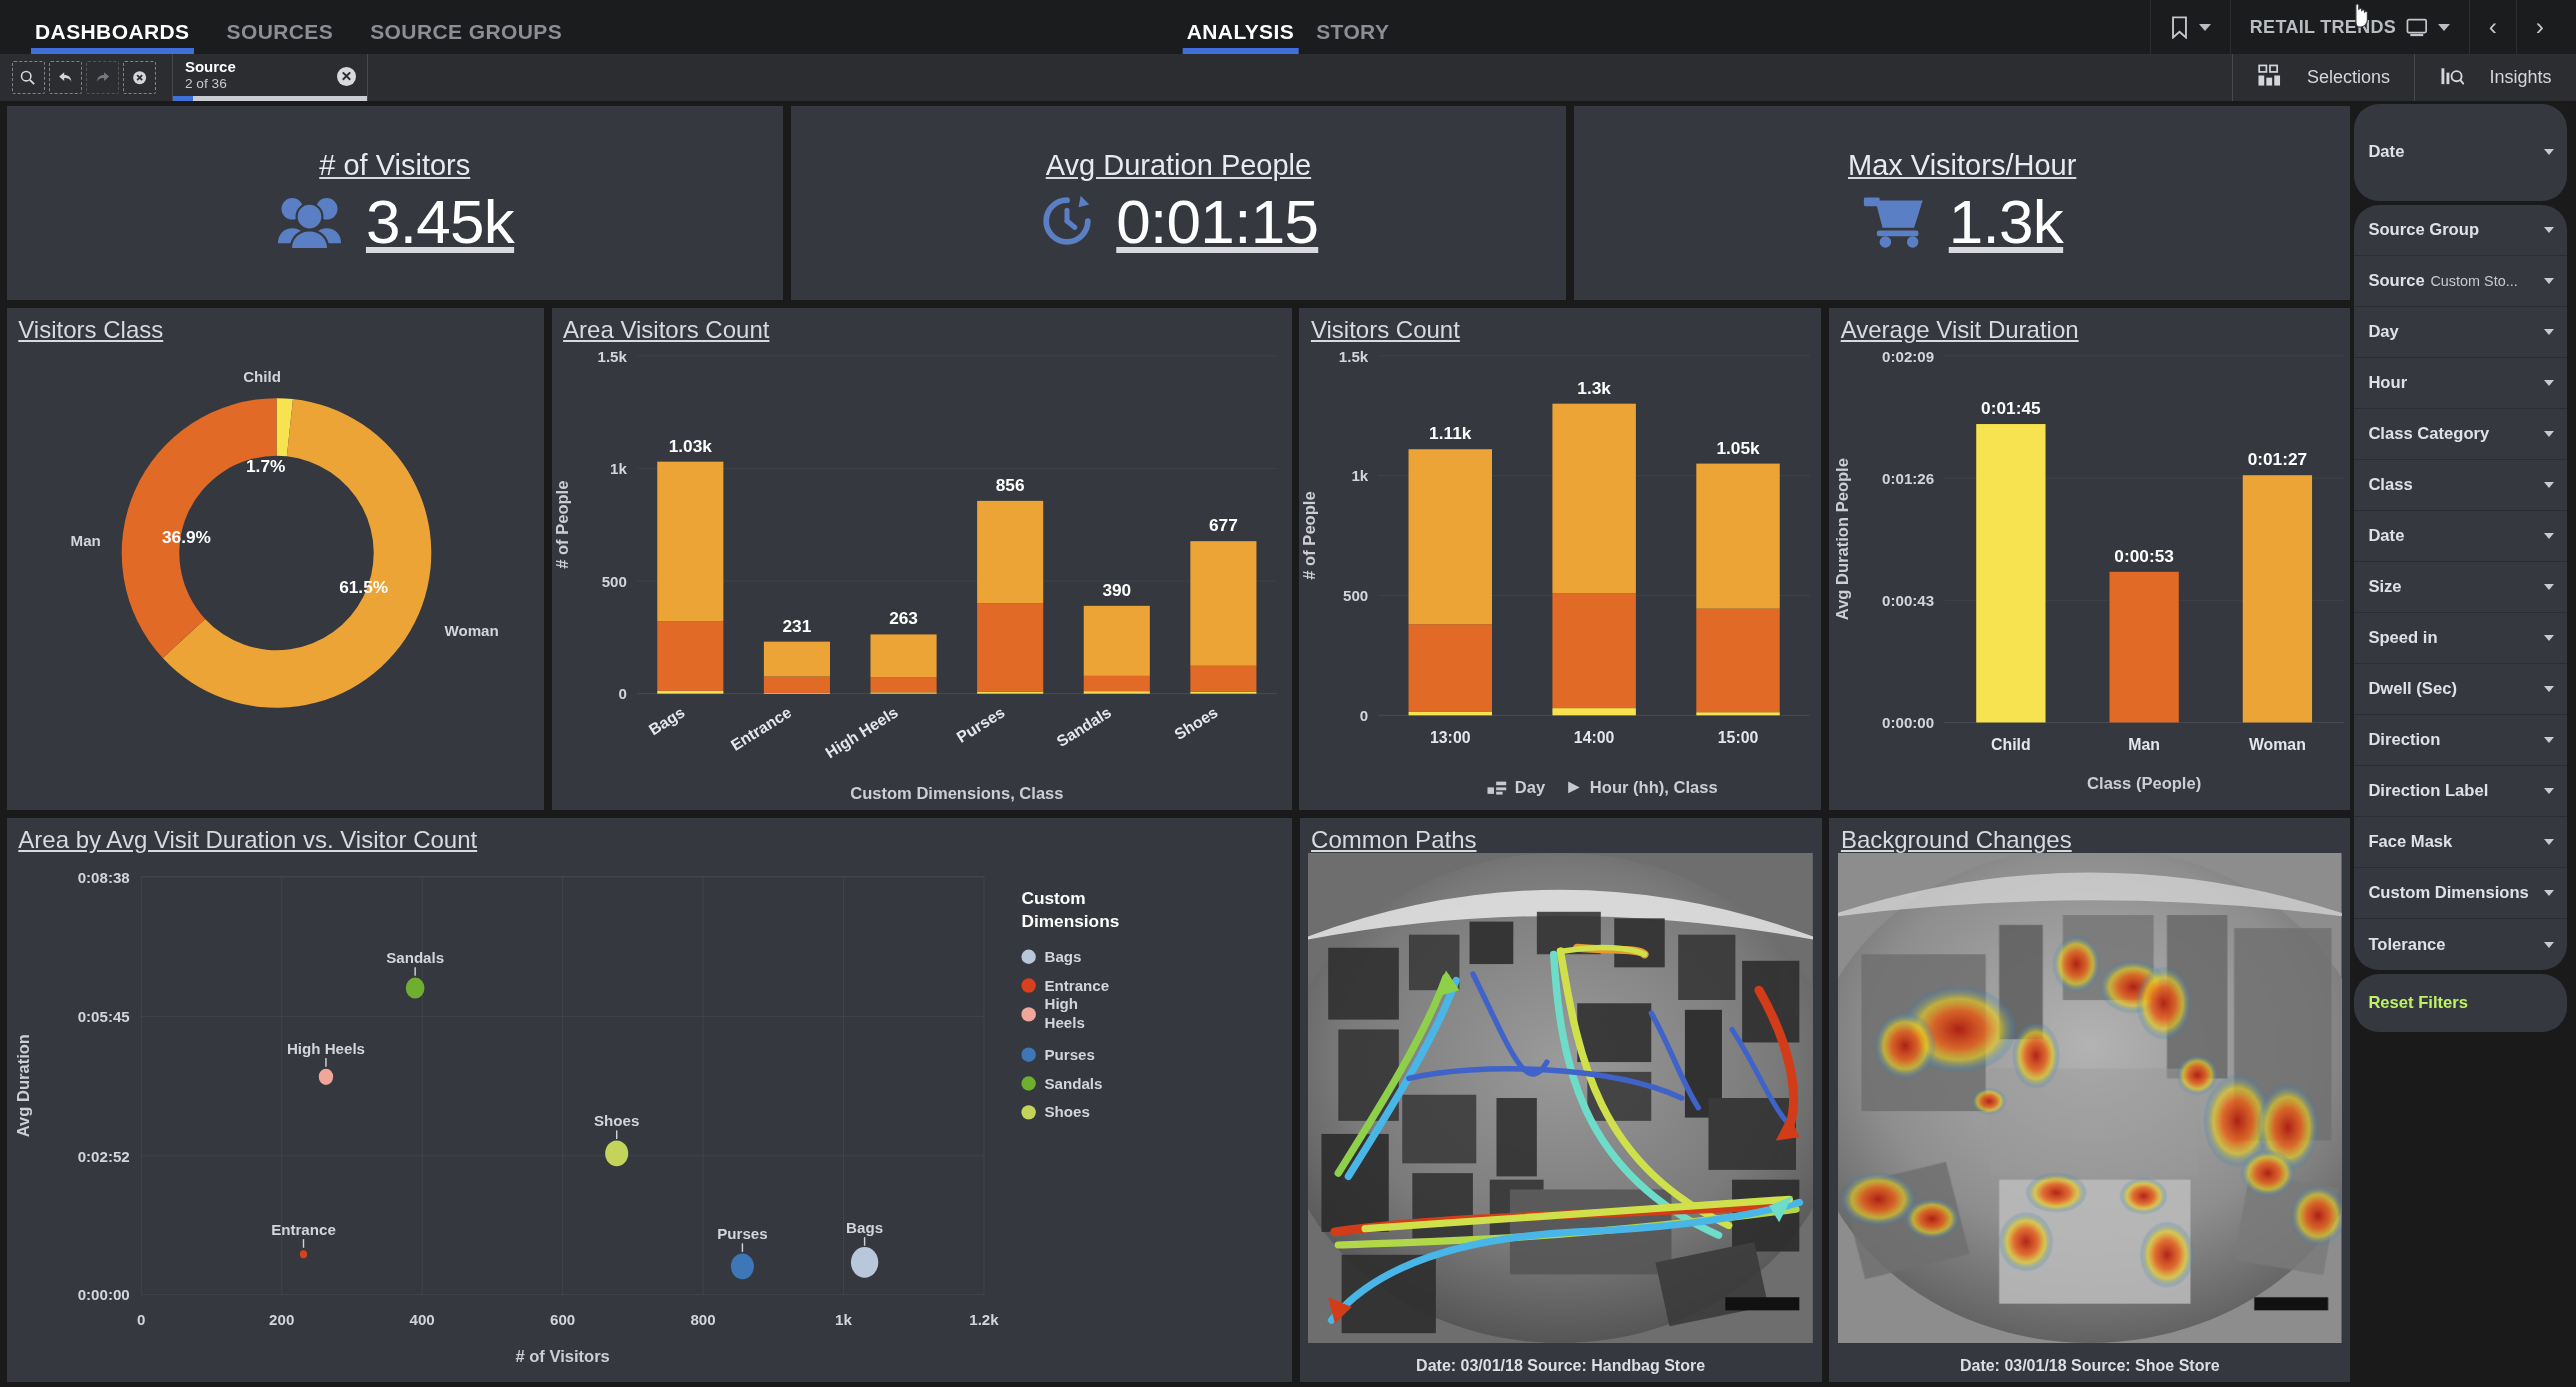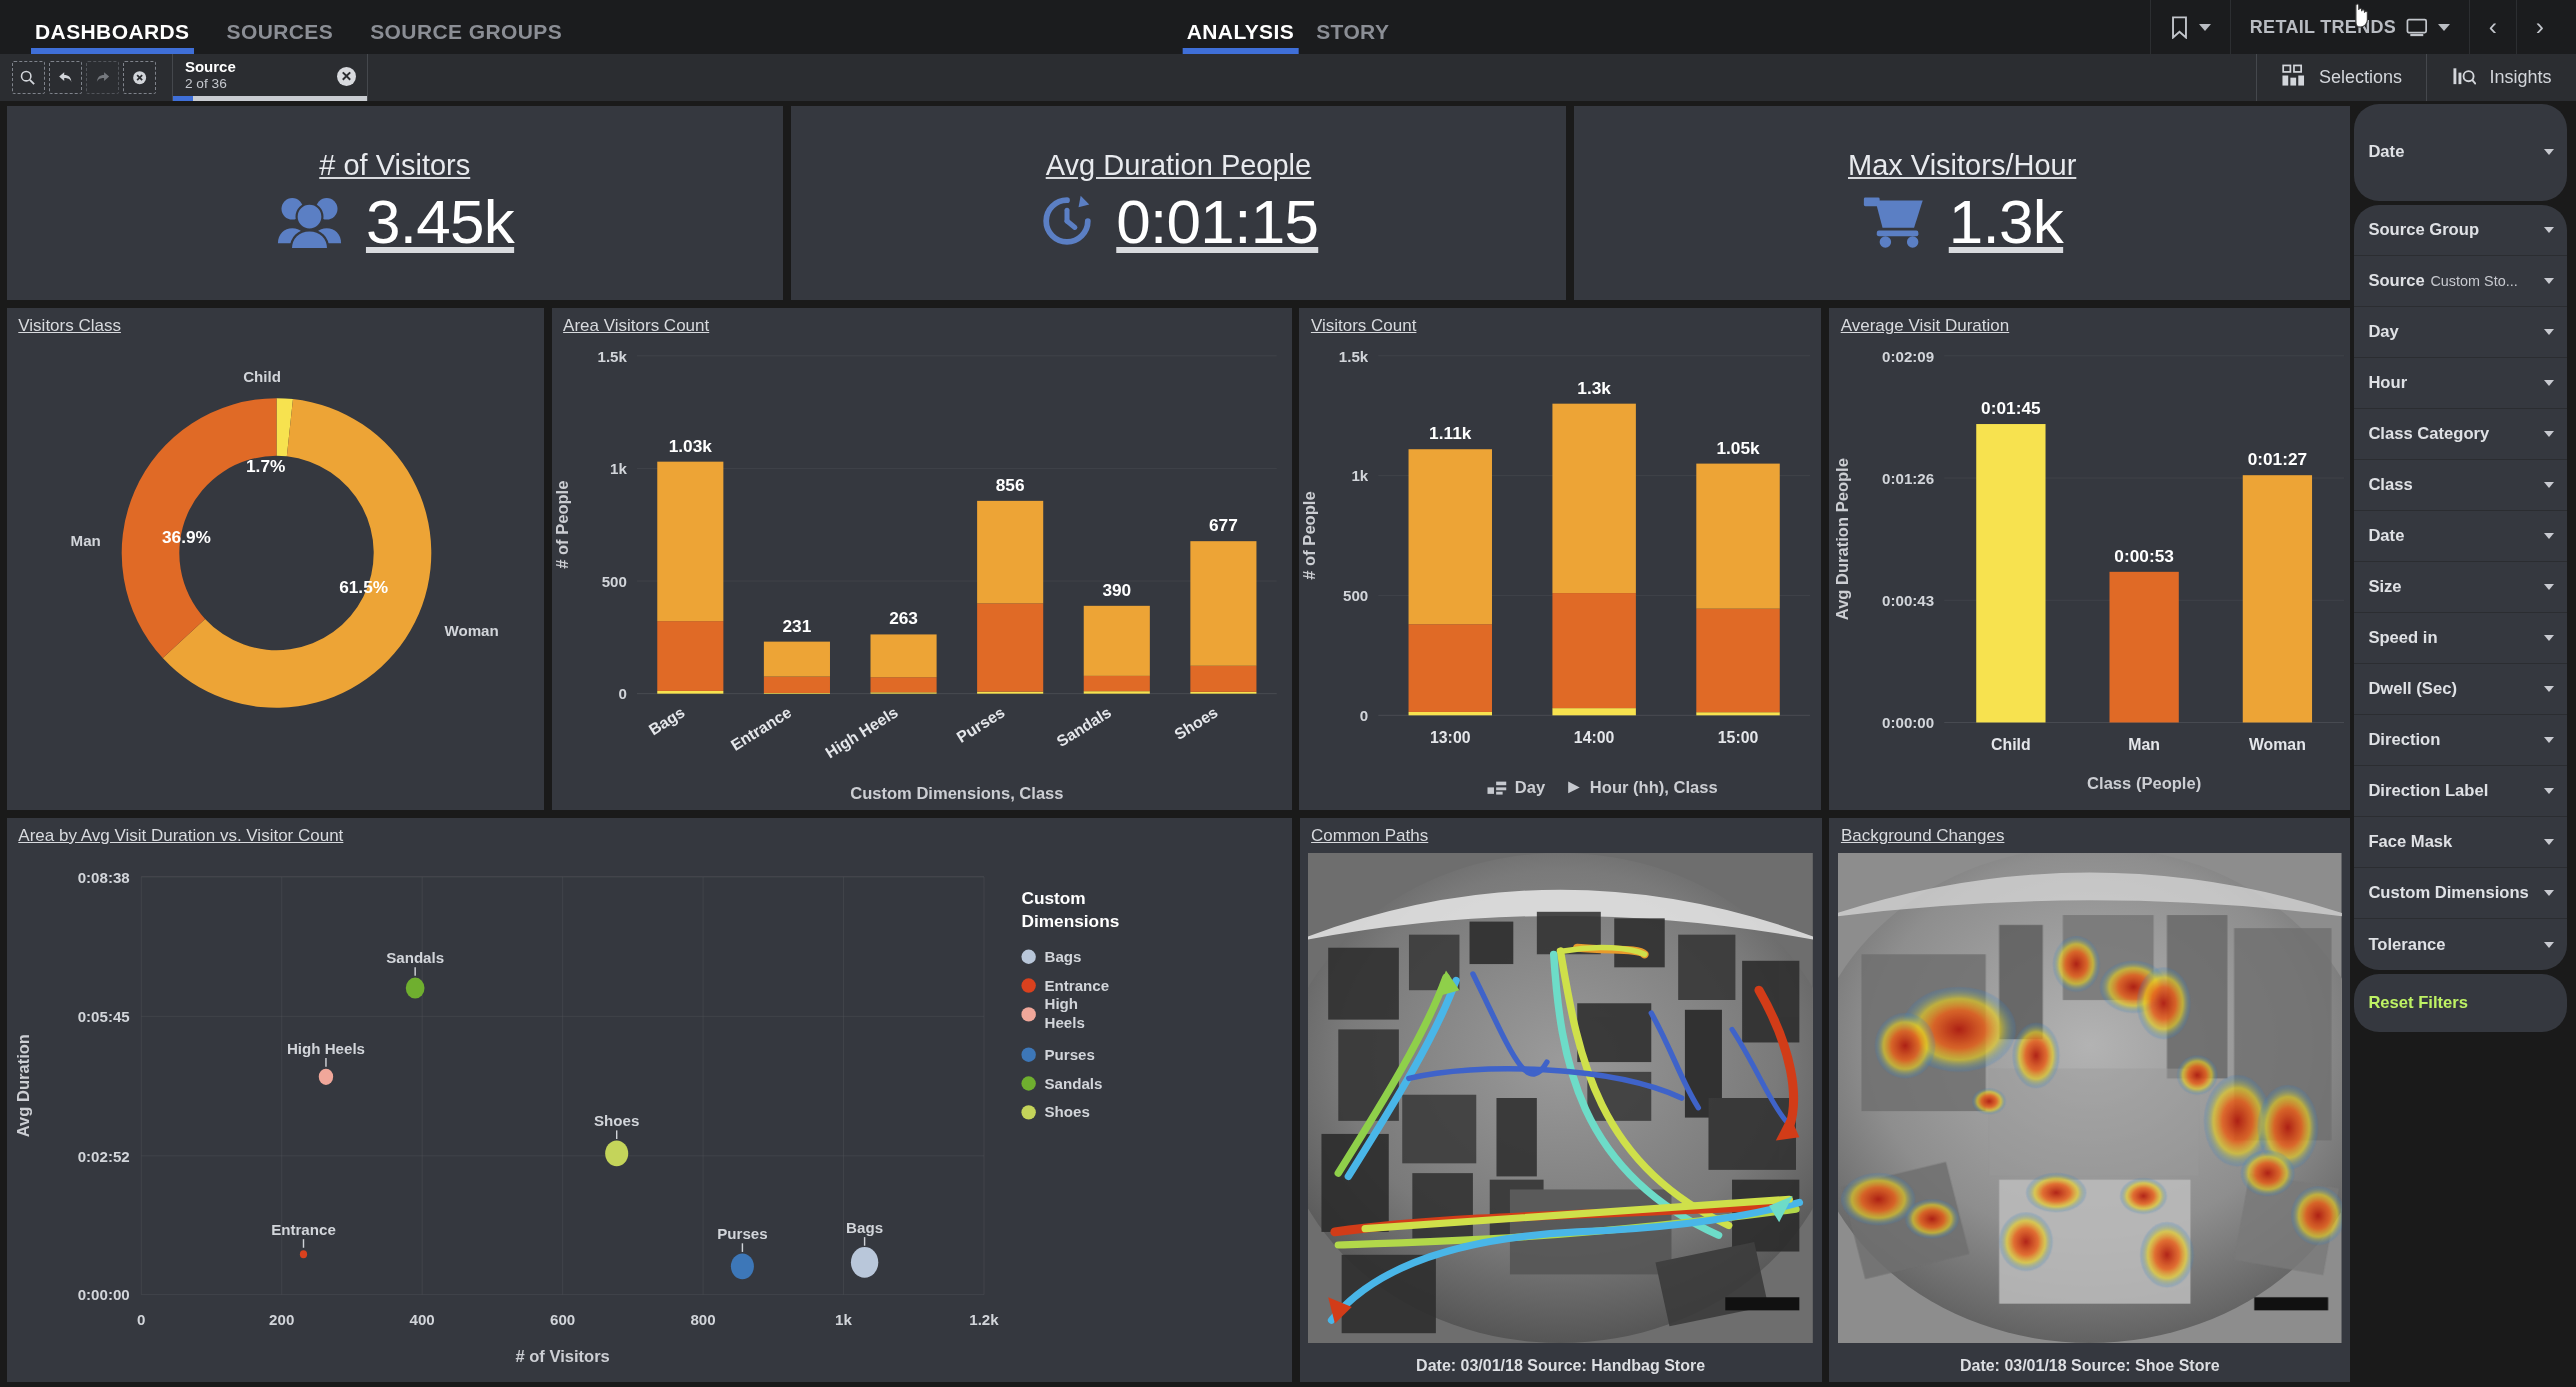--- a/index.html
+++ b/index.html
@@ -62,30 +62,30 @@
   .selchip .t2 { font-size: 13.7px; color: #c5c8ce; line-height: 16px; }
   .selchip .xbtn {
     position: absolute; right: 11.5px; top: 13px;
     width: 19px; height: 19px; border-radius: 50%; background: #d8dade;
     color: #2b2d31; font-size: 13.7px; line-height: 19px; text-align: center; font-weight: bold;
   }
   .selchip .bar { position: absolute; left: 0; bottom: 0; height: 5px; width: 100%; background: #c9ccd1; }
   .selchip .bar i { display: block; height: 100%; width: 10%; background: #3f6fd8; }
   .toolbar-right { margin-left: auto; display: flex; align-items: center; height: 100%; }
   .tr-btn {
-    display: flex; align-items: center; gap: 13px; padding: 0 24.5px; height: 100%;
+    display: flex; align-items: center; gap: 25px; padding: 0 24.5px; height: 100%;
     cursor: pointer; font-size: 18px; color: #d3d6db; border-left: 0.7px solid #45484d;
   }
 
   
   .main { display: flex; height: 1287px; background: #1a1a1a; }
   .canvas { width: 2354px; padding: 4.3px 2.9px 2.9px 5.8px; text-decoration: underline; }
   .panel { background: #35383f; border: 0.7px solid #1a1a1a; position: relative; }
   .panel-title {
-    font-size: 17px; color: #d8dade; padding: 8px 0 0 11.5px; font-weight: normal;
+    font-size: 24px; color: #d8dade; padding: 8px 0 0 11.5px; font-weight: normal;
   }
 
   
   .kpi-row { display: flex; gap: 5.8px; height: 196px; }
   .kpi { flex: 1; display: flex; flex-direction: column; align-items: center; justify-content: center; }
   .kpi-label { font-size: 29px; color: #e8eaee; margin-bottom: 4.3px; }
   .kpi-value-row { display: flex; align-items: center; gap: 21.6px; }
   .kpi-value { font-size: 62px; color: #ffffff; letter-spacing: -0.7px; }
 
   

